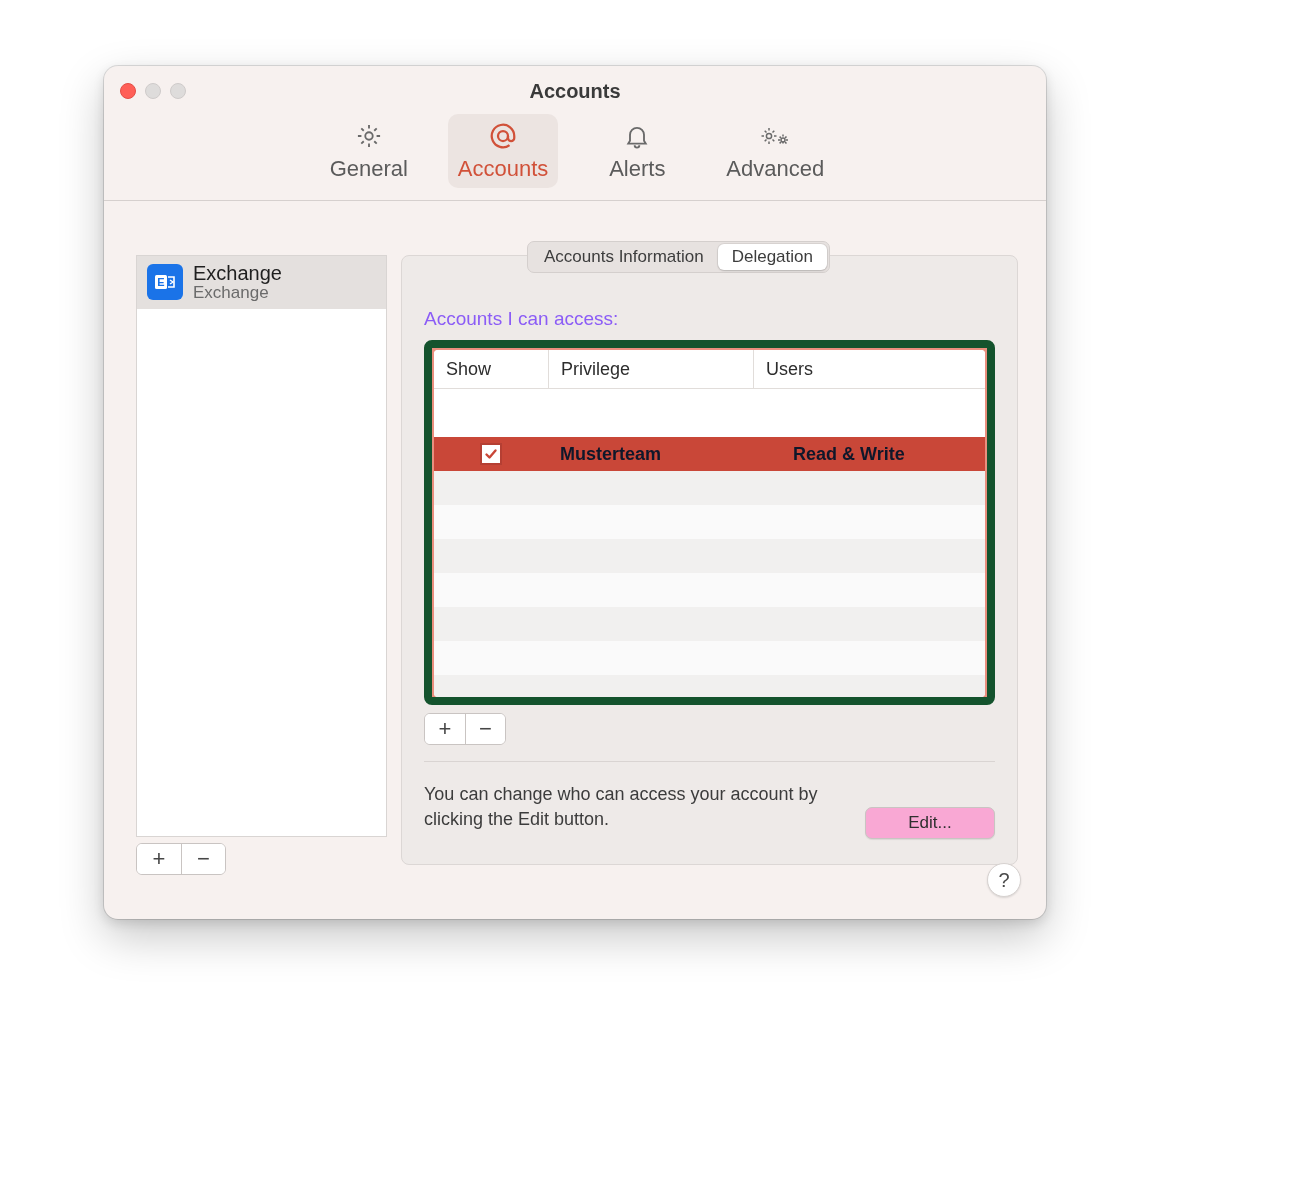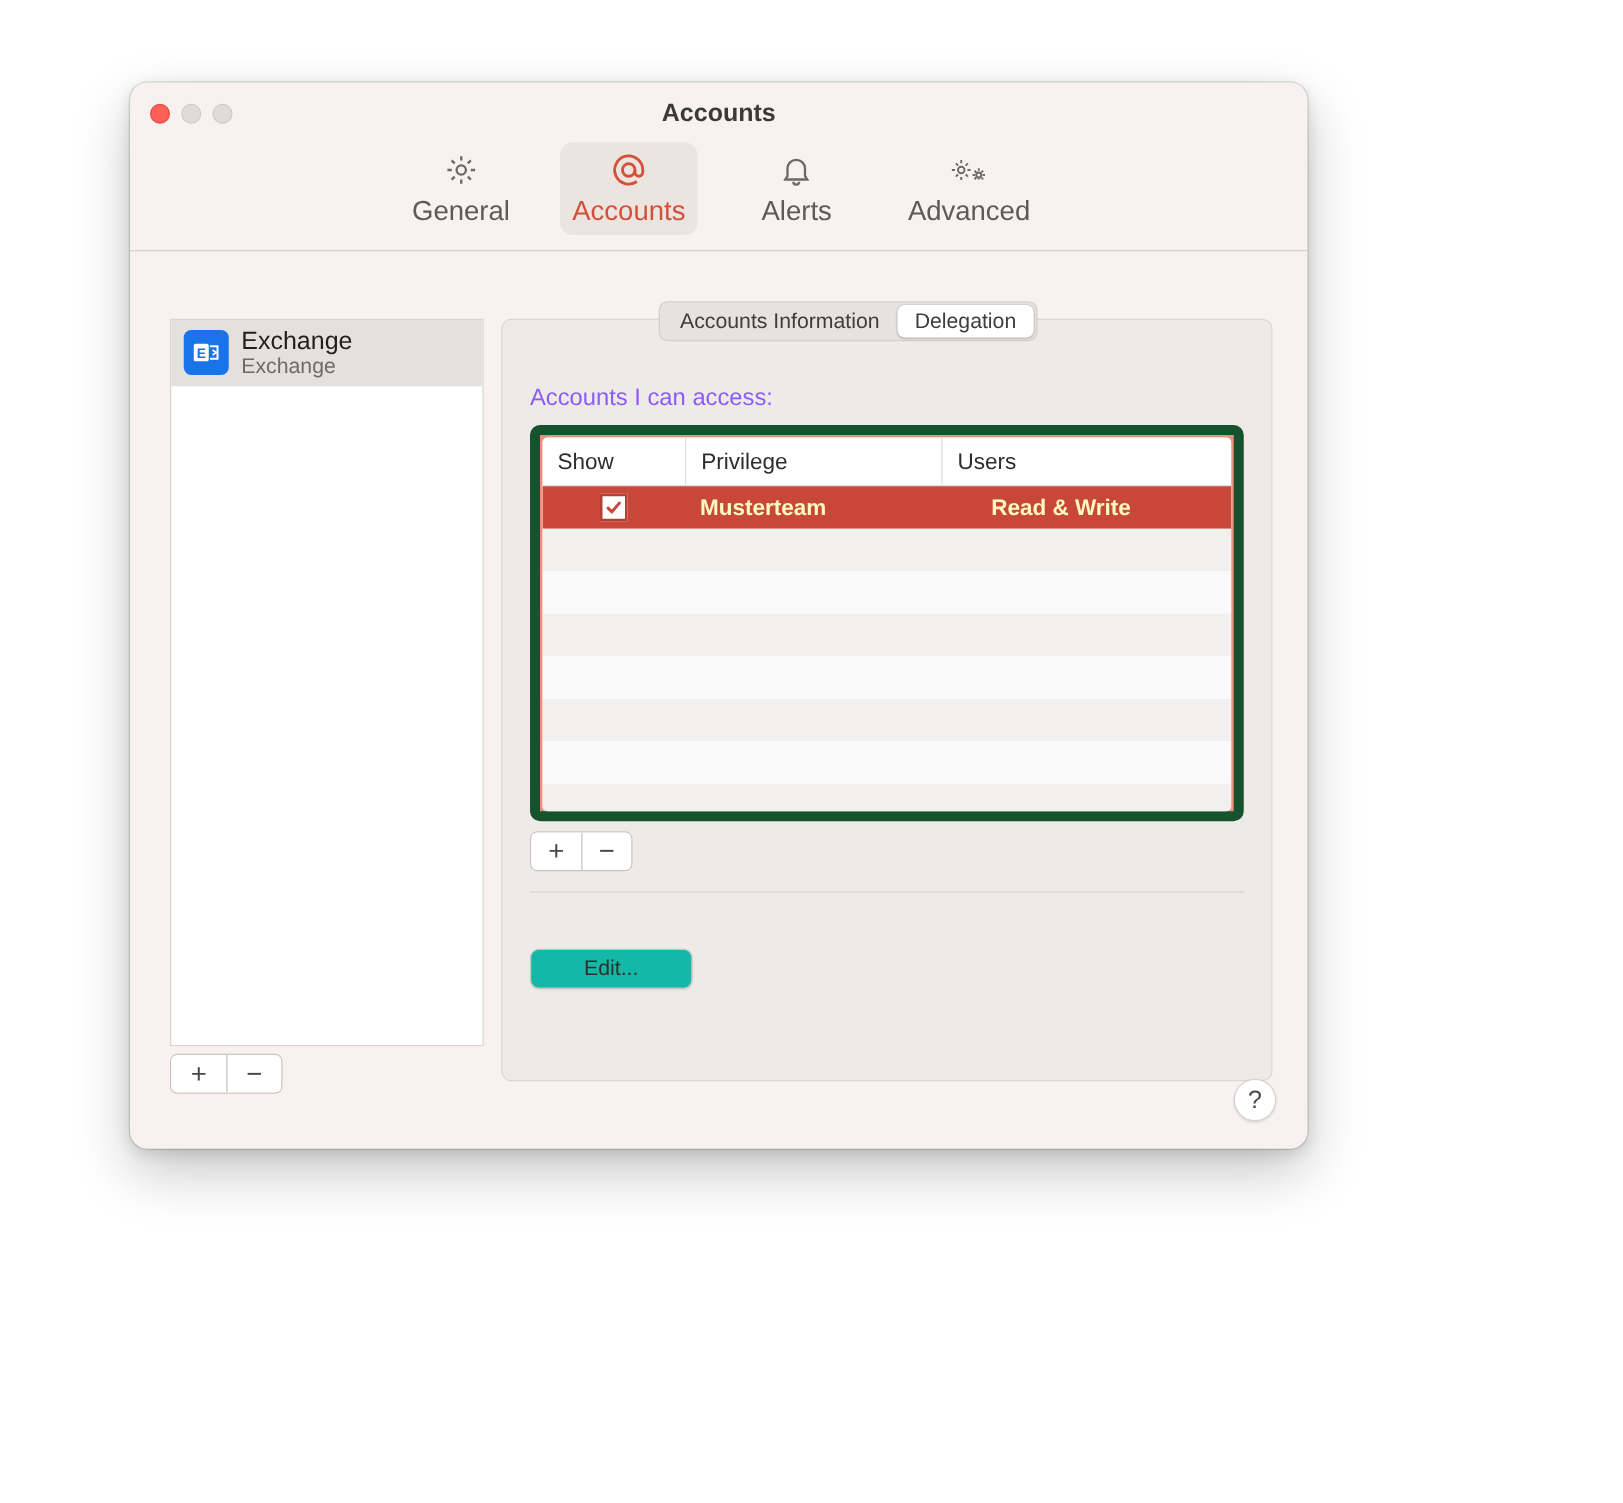--- a/index.html
+++ b/index.html
@@ -227,22 +227,23 @@
     display: flex;
     align-items: center;
     height: 34px;
     font-size: 18px;
     background: #fff;
   }
   .row:nth-child(odd).empty  { background: #fafafa; }
   .row:nth-child(even).empty { background: #f1f0ef; }
   .row.sel {
     background: #c94738;
-    color: #fef9c3;
+    color: #0f172a;
     font-weight: 600;
+    margin-top: 48px;
   }
   .row .c { padding: 0 12px; }
   .row .c.show  { width: 90px; flex: 0 0 90px; display:flex; justify-content:center; }
   .row .c.users { flex: 1 1 auto; }
   .row .c.priv  { width: 180px; flex: 0 0 180px; }
 
   .chk {
     width: 18px; height: 18px;
     background: #fff;
     border: 2px solid #b53f33;
@@ -267,21 +268,21 @@
   }
   .foot-text {
     flex: 1;
     font-size: 18px;
     color: #3c3c3c;
     line-height: 1.35;
   }
   .edit-btn {
     width: 128px;
     height: 30px;
-    background: #14b8a6;
+    background: #f9a8d4;
     border: 1px solid #c9c4c2;
     border-radius: 7px;
     font-size: 17px;
     color: #2f2f2f;
     display: flex; align-items:center; justify-content:center;
     box-shadow: 0 1px 1px rgba(0,0,0,0.08);
     cursor: default;
     margin-top: 33px;
   }
 
@@ -426,20 +427,21 @@
           <div class="table-footer">
             <div class="segbtns">
               <button>+</button>
               <button>−</button>
             </div>
           </div>
 
           <hr class="hr">
 
           <div class="foot-row">
+            <div class="foot-text">You can change who can access your account by clicking the Edit button.</div>
             <div class="edit-btn">Edit...</div>
           </div>
         </div>
       </div>
 
       <div class="help">?</div>
     </div>
   </div>
 </div>
 

